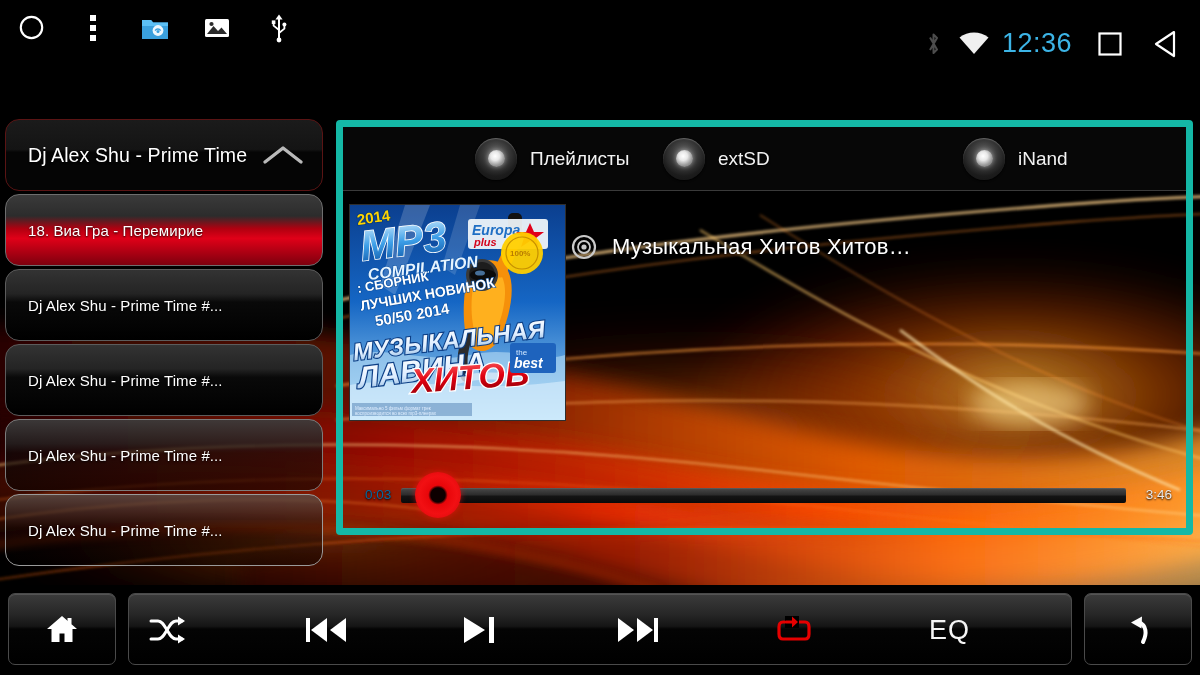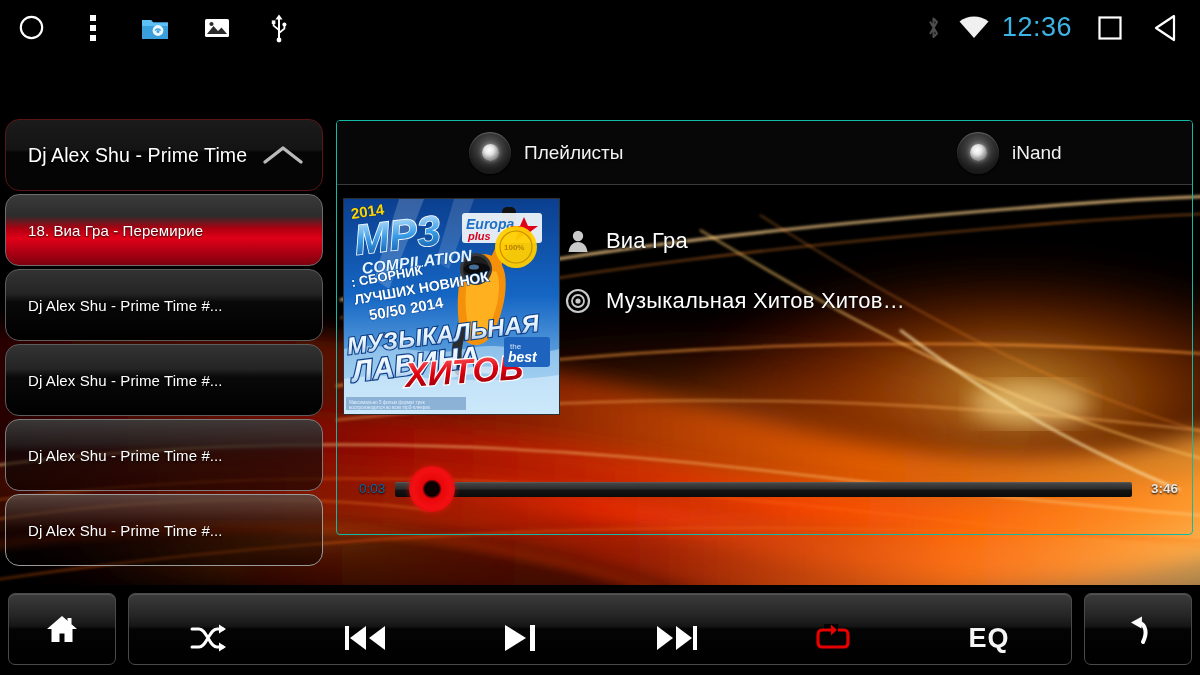--- a/index.html
+++ b/index.html
@@ -15,21 +15,21 @@
     background:#000;overflow:hidden;z-index:0;
   }
   .wv{position:absolute;pointer-events:none;}
 
   
   #statusbar{
     position:absolute;left:0;top:0;width:1200px;height:55px;
     background:#000;z-index:40;
   }
   #sb-left{position:absolute;left:0;top:0;height:55px;display:flex;align-items:center;}
-  #sb-right{position:absolute;right:6px;top:0;height:55px;display:flex;align-items:center;}
+  #sb-right{position:absolute;right:6px;top:16px;height:55px;display:flex;align-items:center;}
   .sb-btn{width:62px;height:55px;display:flex;align-items:center;justify-content:center;}
   .sb-icon{display:flex;align-items:center;justify-content:center;}
   #sb-clock{
     font-size:27px;color:#3cb4e6;letter-spacing:.5px;
     padding:0 10px 0 6px;font-family:"Liberation Sans",sans-serif;
   }
 
   
   #playlist{
     position:absolute;left:5px;top:119px;width:318px;z-index:20;
@@ -72,21 +72,21 @@
     background:linear-gradient(180deg,rgba(60,60,60,.92) 0%,rgba(34,34,34,.80) 34%,rgba(10,10,10,.62) 47%,rgba(0,0,0,.55) 100%);
   }
   .pl-translucent2{
     border:1px solid #9a9a9a;
     background:linear-gradient(180deg,rgba(90,78,72,.80) 0%,rgba(46,32,28,.62) 34%,rgba(18,6,4,.45) 47%,rgba(0,0,0,.38) 100%);
   }
 
   
   #mainpanel{
     position:absolute;left:336px;top:120px;width:857px;height:415px;
-    border:1px solid #14b8a6;border-radius:4px;
+    border:7px solid #14b8a6;border-radius:4px;
     box-sizing:border-box;z-index:15;overflow:hidden;
     background:transparent;
   }
   #source-bar{
     position:relative;height:64px;
     background:#070707;
     border-bottom:1px solid #3a3a3a;
     display:flex;align-items:center;
     box-sizing:border-box;
   }
@@ -136,21 +136,20 @@
   #progress-wrap{
     position:absolute;left:14px;right:10px;bottom:30px;height:30px;
   }
   #ptime-cur{
     position:absolute;left:8px;top:7px;font-size:13.5px;color:#0369a1;
     text-shadow:0 1px 2px #000;
   }
   #ptime-tot{
     position:absolute;right:4px;top:7px;font-size:13.5px;color:#e8e8e8;
     text-shadow:0 1px 2px #000;
-    font-weight:bold;
   }
   #ptrack{
     position:absolute;left:44px;right:50px;top:8px;height:15px;
     background:linear-gradient(180deg,#4a4a4a 0%,#2c2c2c 45%,#141414 55%,#0a0a0a 100%);
     border-radius:2px;
     box-shadow:inset 0 1px 1px rgba(255,255,255,.10);
   }
   #pthumb{
     position:absolute;left:58px;top:-8px;width:46px;height:46px;border-radius:50%;
     background:radial-gradient(circle at 50% 50%,#0d0000 0%,#0d0000 22%,#e8060a 30%,#f21013 58%,#d4070b 100%);
@@ -168,22 +167,22 @@
     box-shadow:inset 0 1px 0 rgba(255,255,255,.13);
     display:flex;align-items:center;justify-content:center;
     box-sizing:border-box;
   }
   #btn-home{position:absolute;left:8px;top:8px;width:108px;height:72px;}
   #btn-back{position:absolute;right:8px;top:8px;width:108px;height:72px;}
   #ctrl-group{
     position:absolute;left:128px;top:8px;width:944px;height:72px;
   }
   #ctrl-group .ctrl{
-    position:absolute;top:8px;height:72px;width:120px;
-    display:flex;align-items:center;justify-content:center;cursor:pointer;font-weight:bold;
+    position:absolute;top:0;height:72px;width:120px;
+    display:flex;align-items:center;justify-content:flex-start;cursor:pointer;
   }
   .eq-label{font-size:27px;color:#f5f5f5;letter-spacing:1px;}
 
   svg{display:block;}
 </style>
 </head>
 <body>
 
 <div id="wallpaper">
   <svg class="wv" width="1200" height="675" viewBox="0 0 1200 675">
@@ -358,20 +357,24 @@
 
 </div>
 
 <div id="mainpanel">
 
   <div id="source-bar">
     <div class="src" style="position:absolute;left:132px;">
       <span class="src-led"></span>
       <span class="src-label">Плейлисты</span>
     </div>
+    <div class="src" style="position:absolute;left:320px;">
+      <span class="src-led"></span>
+      <span class="src-label">extSD</span>
+    </div>
     <div class="src" style="position:absolute;left:620px;justify-content:center;">
       <span class="src-led"></span>
       <span class="src-label">iNand</span>
     </div>
   </div>
 
   <div id="player-body">
 
     <div id="albumart">
       <svg class="cover" viewBox="0 0 215 215">
@@ -469,29 +472,20 @@
         <rect x="2" y="198" width="120" height="13" fill="#1b4f93" opacity=".35"></rect>
         <text x="5" y="205" font-family="Liberation Sans, sans-serif" font-size="4.5" fill="#dfeeff">Максимально 5 фильм формат трек</text>
         <text x="5" y="210" font-family="Liberation Sans, sans-serif" font-size="4.5" fill="#dfeeff">воспроизводится во всех mp3-плеерах</text>
       </svg>
     </div>
 
     <div id="meta">
       <div class="meta-row">
         <span class="meta-icon">
           <svg width="26" height="26" viewBox="0 0 26 26">
-            <circle cx="13" cy="8" r="5.2" fill="#c9c9c9"></circle>
-            <path d="M3.5 24 C 4.5 16.6, 9 14, 13 14 C 17 14, 21.5 16.6, 22.5 24 Z" fill="#c9c9c9"></path>
-          </svg>
-        </span>
-        <span class="meta-text">Виа Гра</span>
-      </div>
-      <div class="meta-row">
-        <span class="meta-icon">
-          <svg width="26" height="26" viewBox="0 0 26 26">
             <circle cx="13" cy="13" r="11" fill="none" stroke="#c9c9c9" stroke-width="2.2"></circle>
             <circle cx="13" cy="13" r="6" fill="none" stroke="#c9c9c9" stroke-width="1.8"></circle>
             <circle cx="13" cy="13" r="2.6" fill="#c9c9c9"></circle>
           </svg>
         </span>
         <span class="meta-text">Музыкальная Хитов Хитов…</span>
       </div>
     </div>
 
     <div id="progress-wrap">

